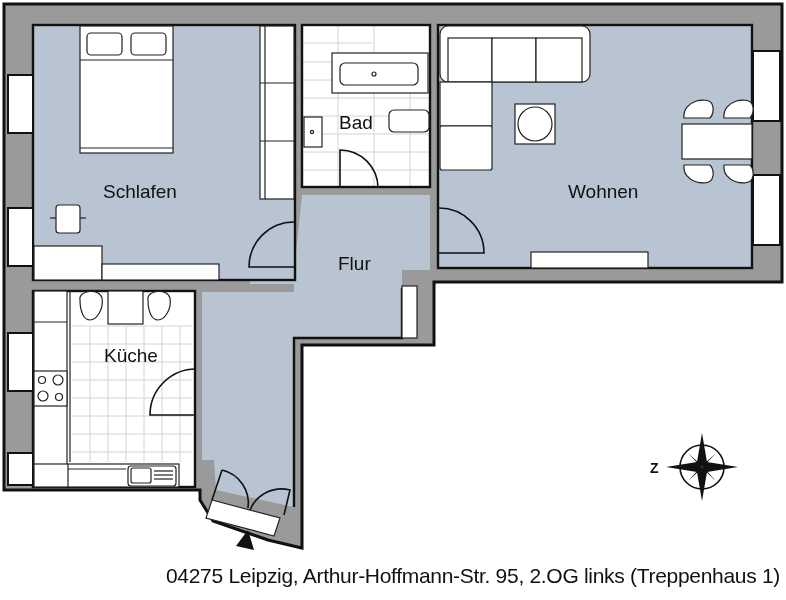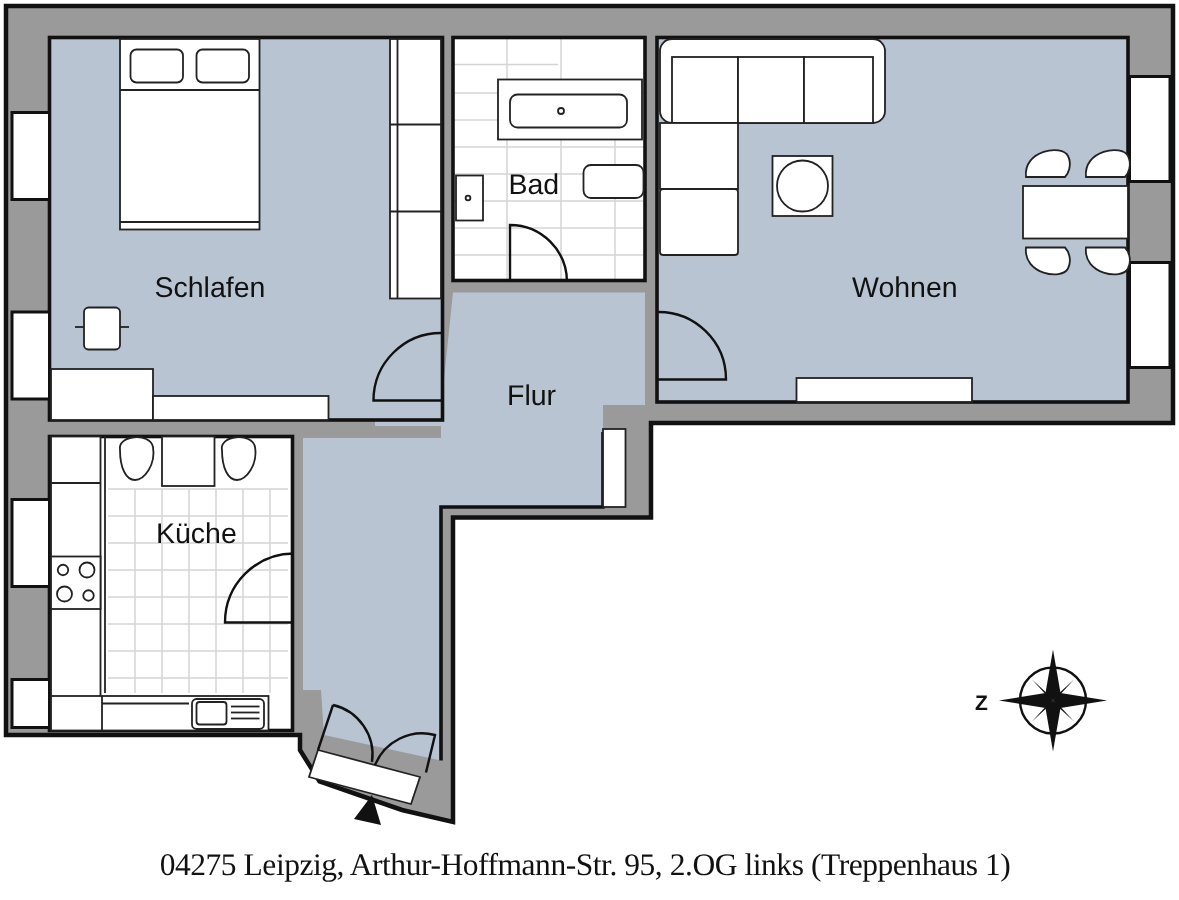--- a/index.html
+++ b/index.html
@@ -1,20 +1,20 @@
 <!DOCTYPE html>
 <html><head>
 <meta charset="utf-8">
 <style>
   html, body { margin:0; padding:0; background:#ffffff; }
   body { width:786px; height:600px; position:relative; overflow:hidden; font-family:"Liberation Sans", sans-serif; }
   #plan { position:absolute; left:0; top:0; width:786px; height:600px; }
   .room-label { font-family:"Liberation Sans", sans-serif; font-size:19px; fill:#111; }
-  .caption { position:absolute; left:0; top:564px; width:786px; text-align:center; padding-right:6px; box-sizing:border-box;
-             font-family:Liberation Serif, serif; font-size:21px; color:#111; letter-spacing:-0.3px; white-space:nowrap; }
+  .caption { position:absolute; left:0; top:564px; width:786px; text-align:right; padding-right:6px; box-sizing:border-box;
+             font-family:Liberation Sans, sans-serif; font-size:21px; color:#111; letter-spacing:-0.3px; white-space:nowrap; }
   .wall { fill:#9a9a9a; stroke:#111; stroke-width:3; }
   .floor { fill:#b8c4d1; }
   .tile { fill:#ffffff; }
   .furn { fill:#ffffff; stroke:#222; stroke-width:1.2; }
   .thin { fill:none; stroke:#222; stroke-width:1.2; }
   .win { fill:#ffffff; stroke:#111; stroke-width:2; }
   .grid { stroke:#d4d4d4; stroke-width:1; }
   .door-arc { fill:none; stroke:#111; stroke-width:1.6; }
 </style>
 </head>

